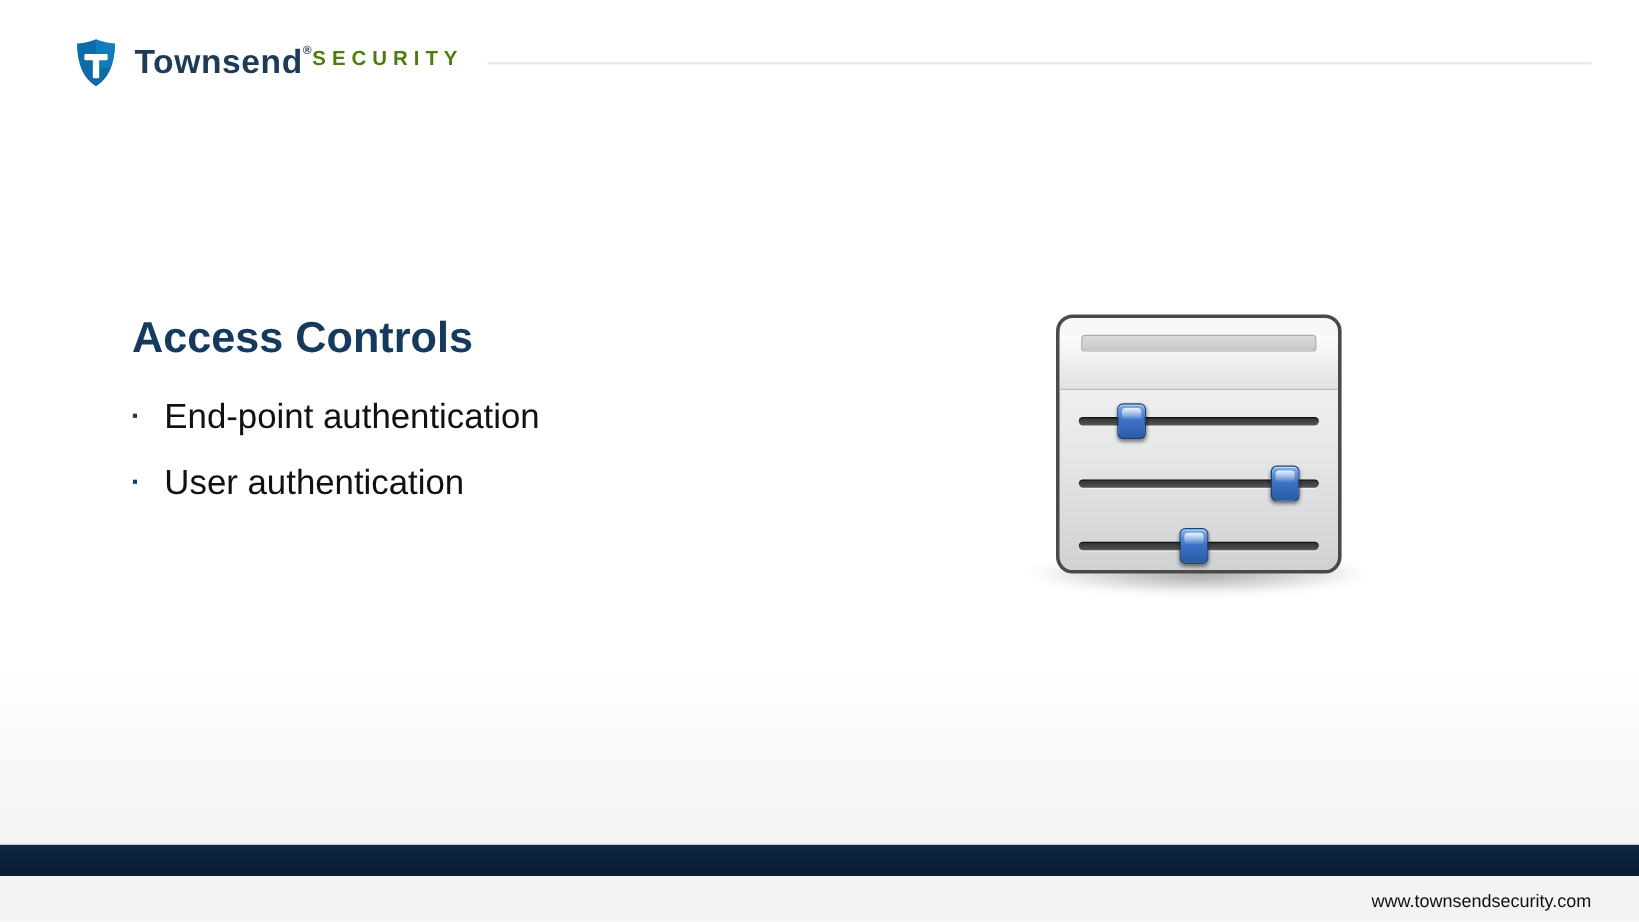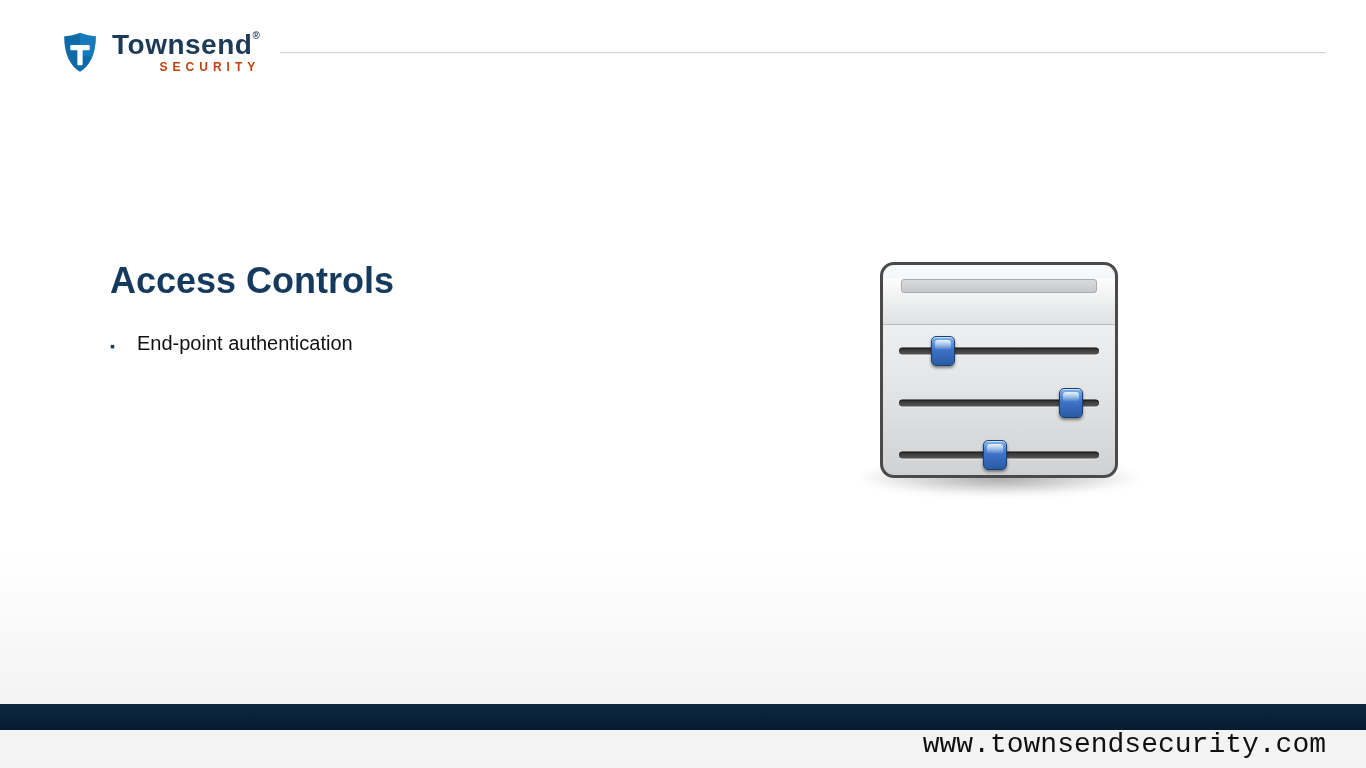--- a/index.html
+++ b/index.html
@@ -11,39 +11,39 @@
 
   
   .header {
     position: absolute;
     top: 30px; left: 0; right: 0;
     display: flex; align-items: center;
     padding-left: 58px;
   }
   .logo { display: flex; align-items: center; gap: 10px; }
   .logo-mark { width: 44px; height: 44px; }
-  .logo-text { display: flex; flex-direction: column; line-height: 1; align-items: flex-end; }
+  .logo-text { display: flex; flex-direction: row; line-height: 1; }
   .logo-brand { font-size: 28px; font-weight: 700; color: #1d3a57; letter-spacing: .5px; }
   .logo-brand sup { font-size: 10px; vertical-align: top; }
-  .logo-sub { font-size: 12px; font-weight: 600; color: #c2410c; letter-spacing: 5px; margin-top: 2px; }
+  .logo-sub { font-size: 17px; font-weight: 600; color: #4d7c0f; letter-spacing: 5px; margin-top: 2px; }
   .header-rule {
     flex: 1; height: 1px;
     background: linear-gradient(to right, #d6d9dc, #d6d9dc);
     margin-left: 20px; margin-right: 40px;
     box-shadow: 0 1px 0 #f4f4f4;
   }
 
   
   .content { position: absolute; top: 260px; left: 110px; right: 72px; }
   .title { font-size: 36px; font-weight: 800; color: #153a5d; margin-bottom: 30px; }
 
   .bullets { list-style: none; }
   .bullets li {
     display: flex; align-items: flex-start;
-    font-size: 20px; color: #111; margin-bottom: 22px;
+    font-size: 29px; color: #111; margin-bottom: 22px;
   }
   .bullets li::before {
     content: "▪"; color: #153a5d; font-size: 14px;
     margin-right: 22px; margin-top: 6px;
   }
 
   
   .panel-wrap {
     position: absolute; top: 262px; left: 880px;
     width: 238px; height: 216px;
@@ -90,21 +90,21 @@
     background: linear-gradient(to bottom, rgba(255,255,255,.85), rgba(255,255,255,0));
   }
 
   
   .footer-bar {
     position: absolute; left: 0; right: 0; bottom: 38px; height: 26px;
     background: linear-gradient(to bottom, #0d2841, #061c31);
   }
   .footer-url {
     position: absolute; right: 40px; bottom: 8px;
-    font-size: 28px; color: #101010; font-family: Liberation Mono, monospace;
+    font-size: 15px; color: #101010;
   }
 </style>
 </head>
 <body>
 
 <div class="header">
   <div class="logo">
     <svg class="logo-mark" viewBox="0 0 100 100">
       <path d="M50 6 C70 14 86 14 86 14 C86 55 72 82 50 95 C28 82 14 55 14 14 C14 14 30 14 50 6 Z" fill="#0f6aa8"></path>
       <path d="M50 6 C70 14 86 14 86 14 C86 32 83 47 77 60 L50 60 Z" fill="#1b88c9" opacity=".55"></path>
@@ -120,20 +120,23 @@
   </div>
   <div class="header-rule"></div>
 </div>
 
 <div class="content">
   <h1 class="title">Access Controls</h1>
   <ul class="bullets">
     <li>
         <span>End-point authentication</span>
       </li>
+    <li>
+        <span>User authentication</span>
+      </li>
   </ul>
 </div>
 
 <div class="panel-wrap">
   <div class="panel-shadow"></div>
   <div class="panel">
     <div class="panel-top">
       <div class="panel-title-bar"></div>
     </div>
     <div class="slider-row">

